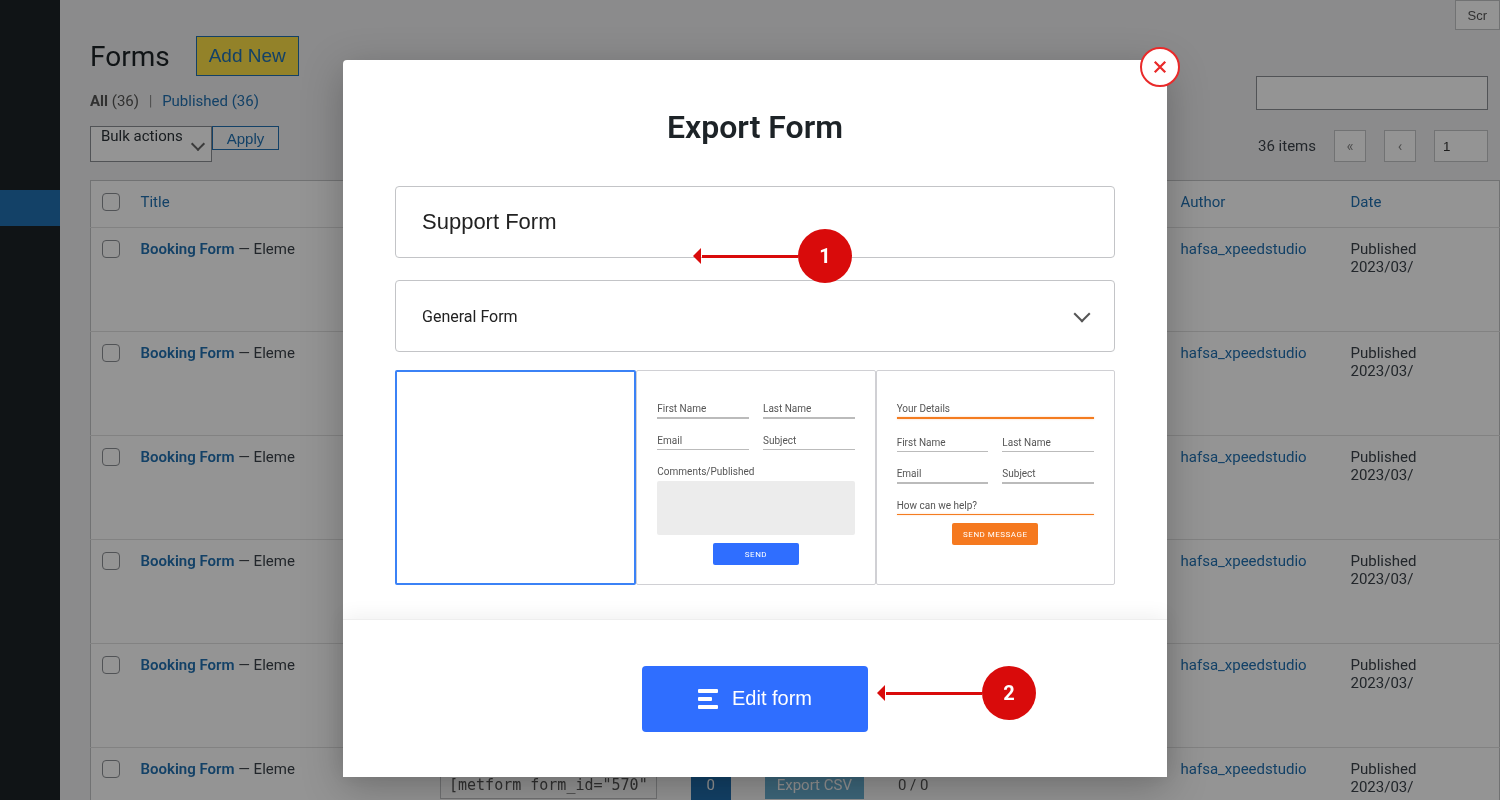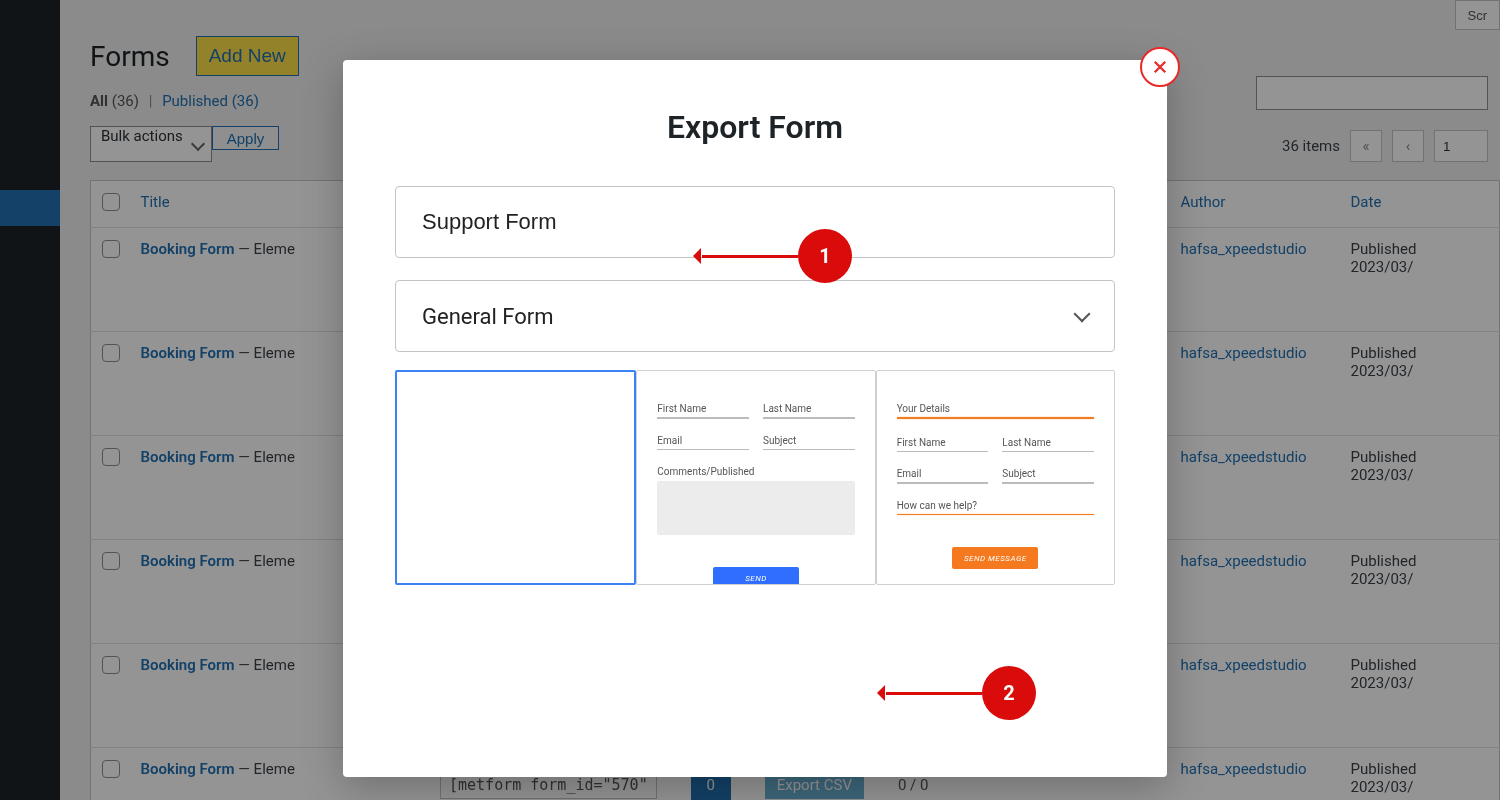--- a/index.html
+++ b/index.html
@@ -133,21 +133,21 @@
     font-size: 15px;
     cursor: pointer;
   }
 
   .pager {
     position: absolute;
     right: 12px;
     top: 130px;
     display: flex;
     align-items: center;
-    gap: 10px;
+    gap: 18px;
     font-size: 15px;
     color: #3c434a;
   }
   .pager-btn, .pager-num {
     border: 1px solid #c3c4c7;
     background: #fff;
     height: 32px;
     min-width: 32px;
     display: inline-flex;
     align-items: center;
@@ -255,21 +255,21 @@
   .type-select {
     width: 100%;
     height: 72px;
     border: 1px solid #c3c4c7;
     border-radius: 4px;
     margin-top: 22px;
     display: flex;
     align-items: center;
     justify-content: space-between;
     padding: 0 26px;
-    font-size: 22px;
+    font-size: 16px;
     color: #222;
     cursor: pointer;
     background: #fff;
   }
   .type-select .chev2 {
     width: 12px; height: 12px;
     border-right: 2px solid #555;
     border-bottom: 2px solid #555;
     transform: rotate(45deg);
     margin-top: -4px;
@@ -292,31 +292,30 @@
     background: #fff;
   }
   .tpl.selected { border: 2px solid #3b82f6; }
   .trow { display: flex; gap: 14px; margin-bottom: 16px; }
   .tfield { flex: 1; }
   .tfield .lbl { display: block; font-size: 10px; color: #555; margin-bottom: 3px; }
   .tfield .line { height: 1.5px; background: #bbb; }
   .tfield .line.orange { background: #f47c20; box-shadow: 0 0 2px rgba(244,124,32,.4); }
   .tarea { height: 54px; background: #ececec; border-radius: 2px; margin-top: 4px; }
   .tbtn {
-    margin: 32px auto 0 auto;
+    margin: 8px auto 0 auto;
     width: 86px; height: 22px;
     border-radius: 2px;
     background: #2f6eff;
     color: #fff;
     font-size: 8px;
     display: flex;
     align-items: center;
     justify-content: center;
     letter-spacing: .5px;
-    font-style: italic;
   }
   .tbtn.orange { background: #f5791f; }
 
   .modal-footer {
     height: 158px;
     border-top: 1px solid #eee;
     display: flex;
     align-items: center;
     justify-content: center;
     box-shadow: 0 -4px 18px rgba(0,0,0,0.06);
@@ -544,20 +543,30 @@
             </div>
         </div>
         <div class="tfield">
             <span class="lbl">How can we help?</span>
             <div class="line orange"></div>
           </div>
         <div class="tbtn orange">SEND MESSAGE</div>
       </div>
     </div>
   </div>
+  <div class="modal-footer">
+    <button class="edit-form-btn">
+      <span class="e-icon">
+          <span></span>
+          <span></span>
+          <span></span>
+        </span>
+      <span>Edit form</span>
+    </button>
+  </div>
 </div>
 
 <div class="anno anno-row" style="left:702px; top:229px;">
   <div class="arrow-shaft" style="width:96px"></div>
   <div class="badge">1</div>
 </div>
 <div class="anno anno-row" style="left:886px; top:666px;">
   <div class="arrow-shaft" style="width:96px"></div>
   <div class="badge">2</div>
 </div>

